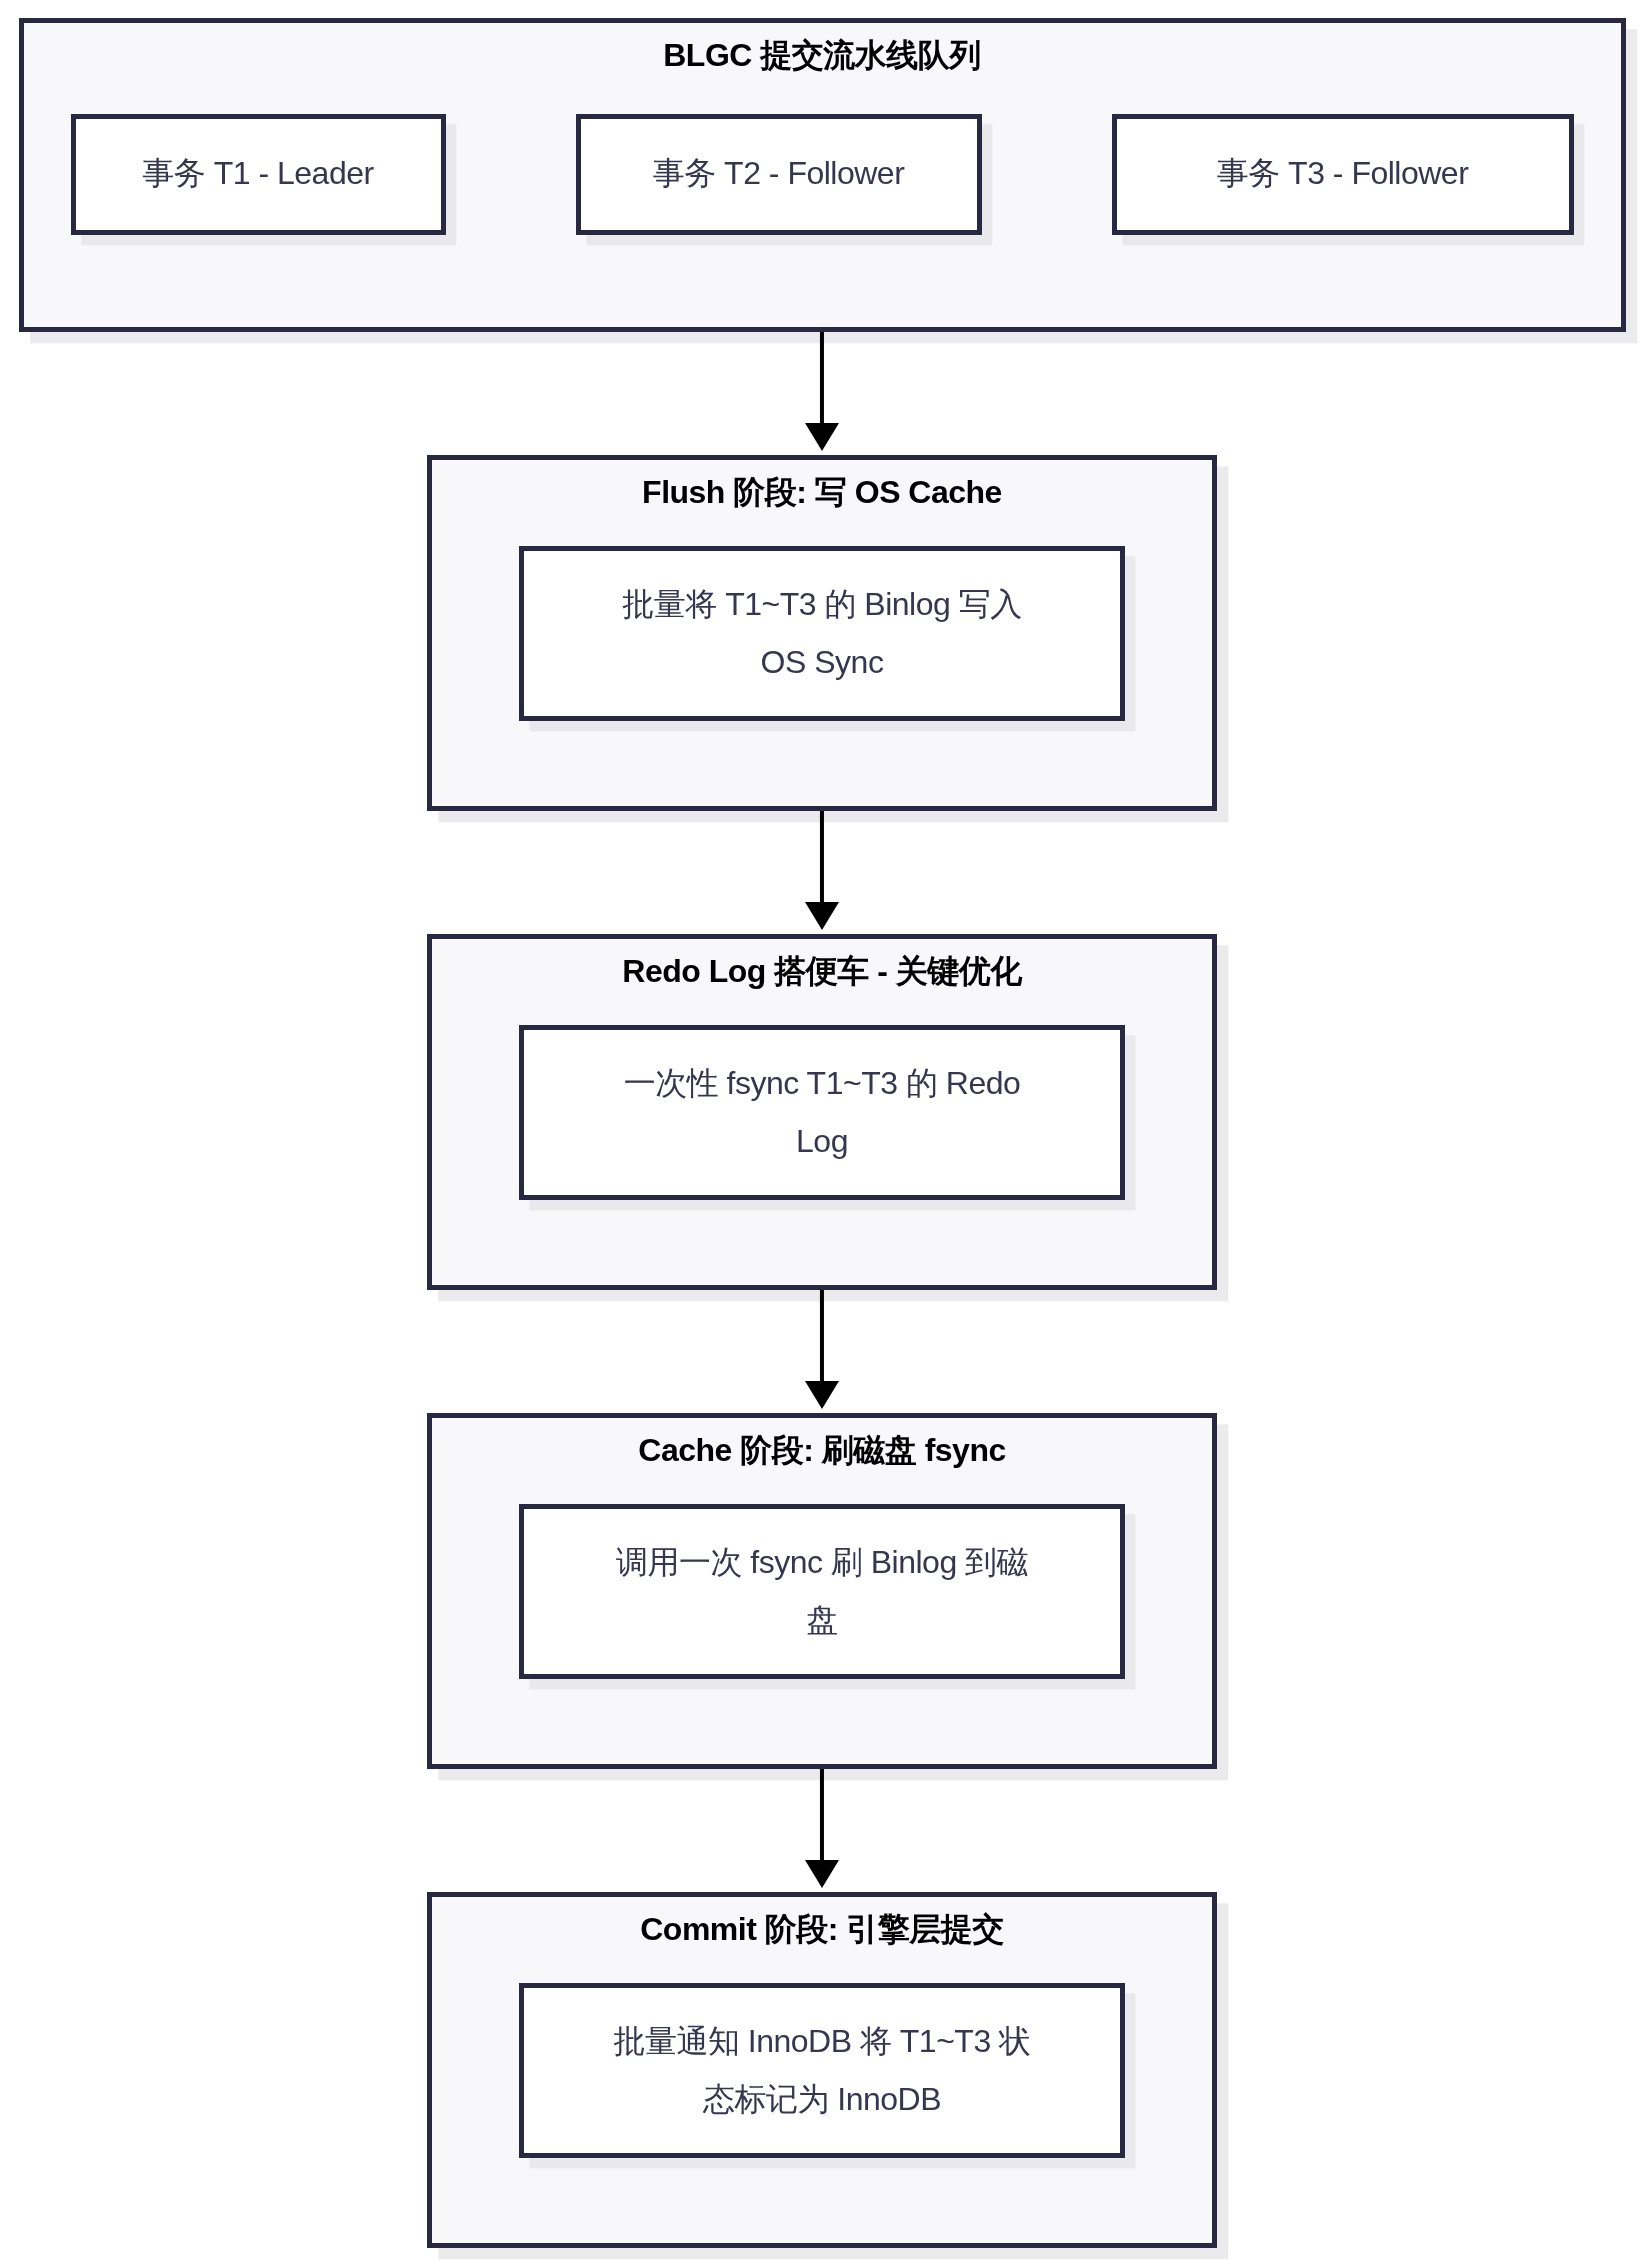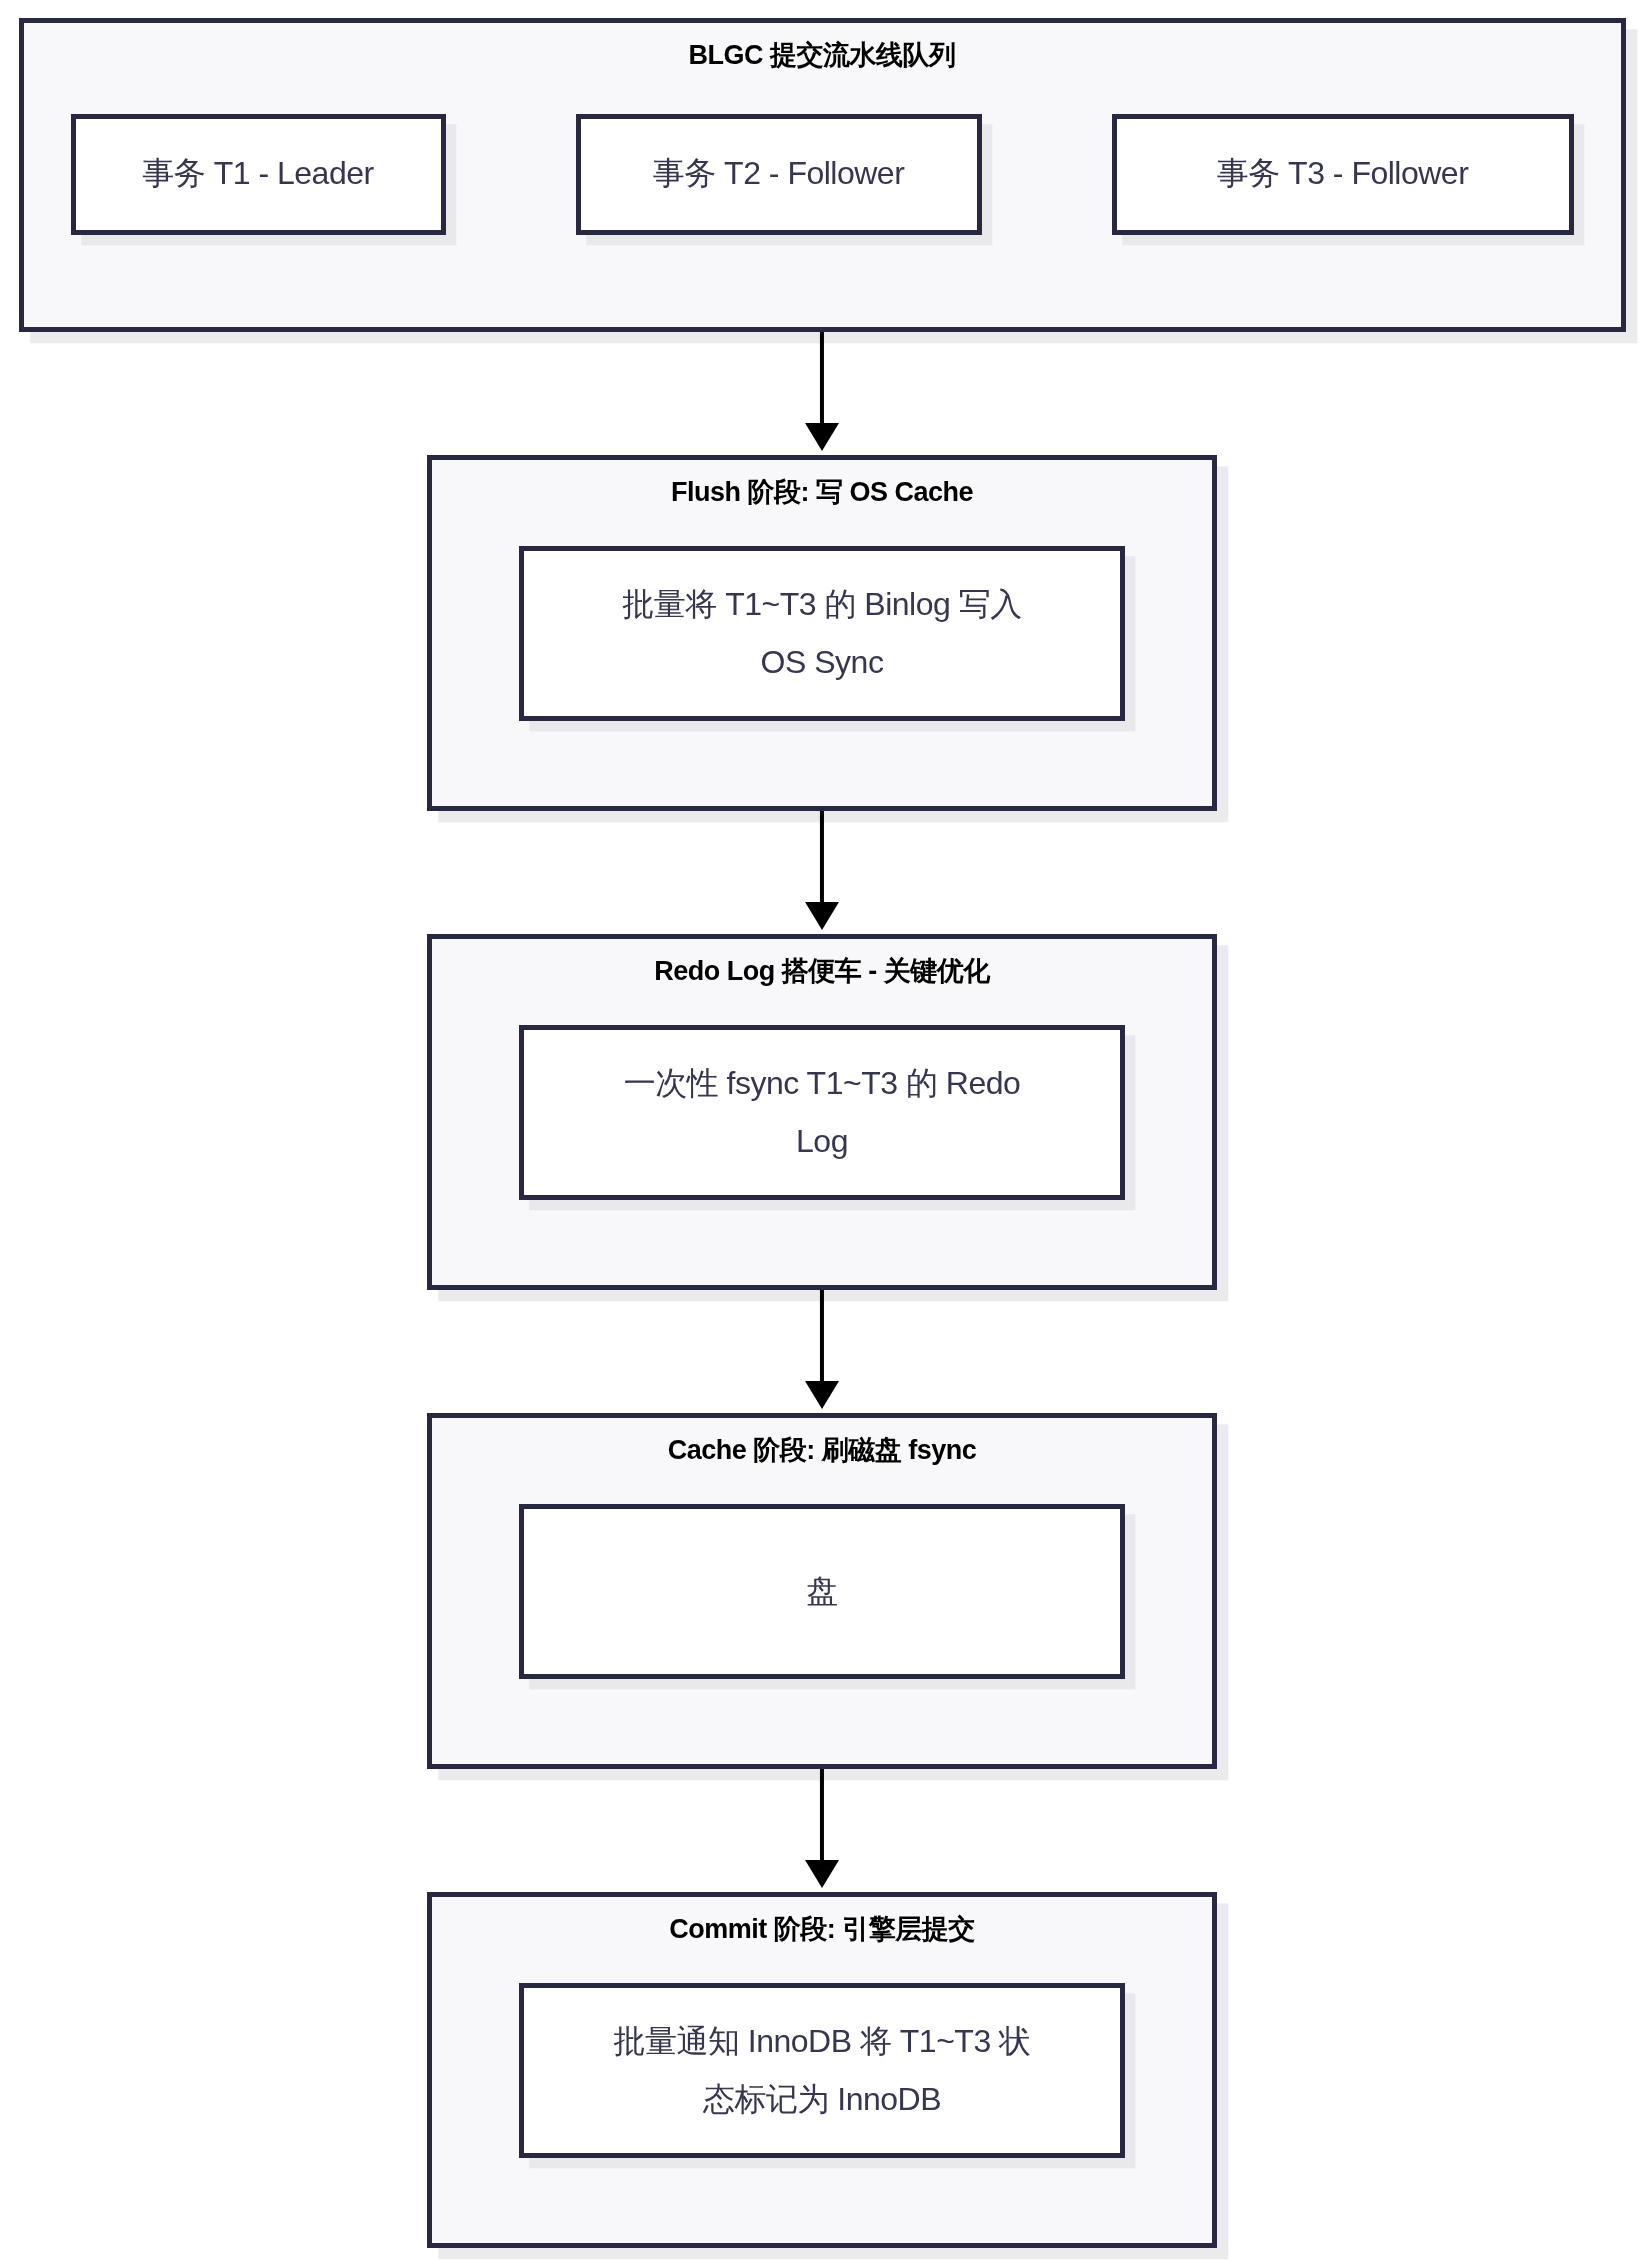--- a/index.html
+++ b/index.html
@@ -43,21 +43,21 @@
   .stage-container {
     width: 790px;
     height: 356px;
   }
   .container-title {
     position: absolute;
     top: 12.3px;
     left: 0;
     right: 0;
     text-align: center;
-    font-size: 27px;
+    font-size: 32px;
     font-weight: 600;
     color: var(--title_color);
     line-height: 41px;
     letter-spacing: -0.5px;
     white-space: nowrap;
   }
   .tx-row {
     position: absolute;
     top: 91px;
     left: 0;
@@ -170,20 +170,21 @@
   </section>
 
   <div class="flow-arrow">
     <div class="arrow-shaft"></div>
     <div class="arrow-head"></div>
   </div>
 
   <section class="container stage-container">
     <div class="container-title">Cache 阶段: 刷磁盘 fsync</div>
     <div class="node inner-node">
+      <div class="text-line">调用一次 fsync 刷 Binlog 到磁</div>
       <div class="text-line">盘</div>
     </div>
   </section>
 
   <div class="flow-arrow">
     <div class="arrow-shaft"></div>
     <div class="arrow-head"></div>
   </div>
 
   <section class="container stage-container">

